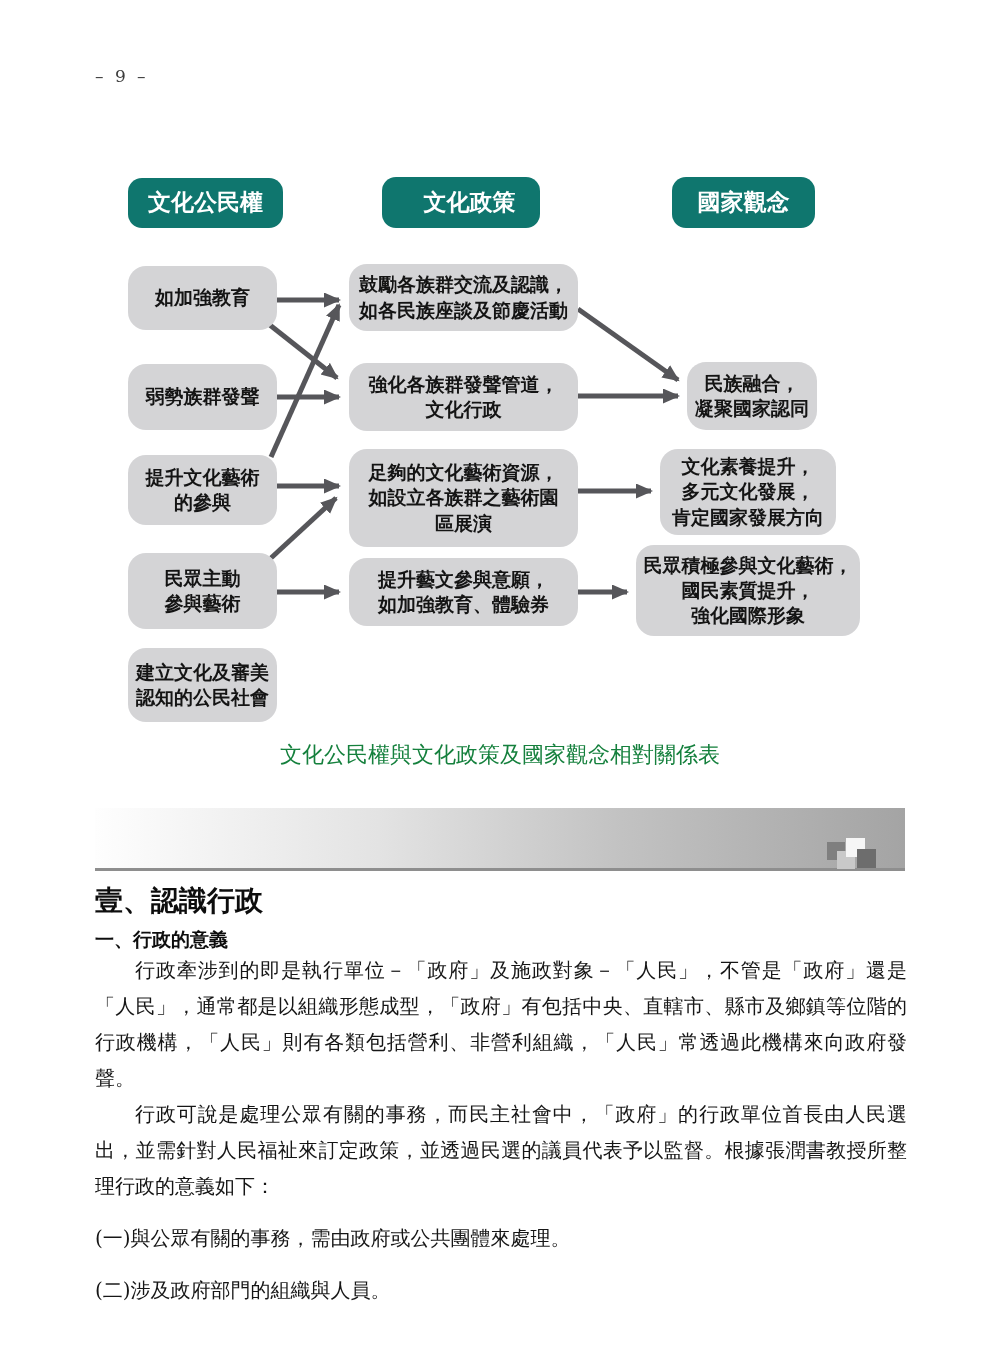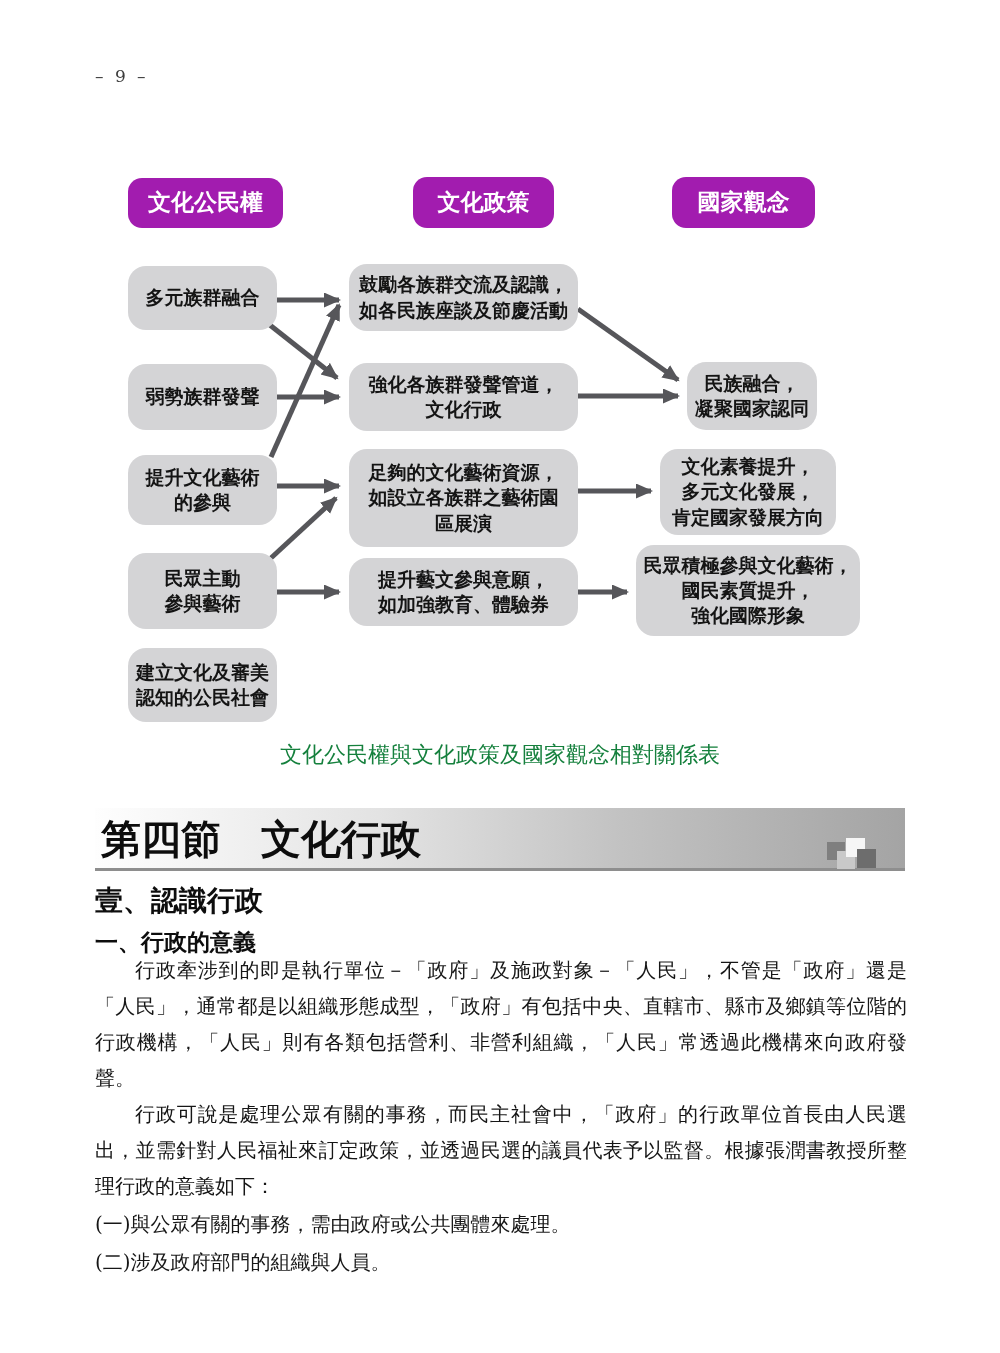--- a/index.html
+++ b/index.html
@@ -12,21 +12,21 @@
     font-family:"DejaVu Sans","Liberation Sans",sans-serif;
   }
   .pageno{
     position:absolute;left:95px;top:66px;
     font-family:"DejaVu Serif","Liberation Serif",serif;
     font-size:17px;color:#3c3c3c;letter-spacing:3px;
   }
   .arrows{position:absolute;left:0;top:0;pointer-events:none;}
   .hbox{
     position:absolute;
-    background:#a21caf;color:#ffffff;
+    background:#0f766e;color:#ffffff;
     border-radius:14px;
     display:flex;align-items:center;justify-content:center;
     text-align:center;font-size:23px;font-weight:600;
     white-space:pre-line;line-height:1.3;
   }
   .gbox{
     position:absolute;
     background:#d4d4d6;color:#141414;
     border-radius:18px;
     display:flex;align-items:center;justify-content:center;
@@ -49,30 +49,30 @@
     font-size:40px;font-weight:bold;color:#0d0d0d;
   }
   .sq{position:absolute;}
   .h1{
     position:absolute;left:95px;top:882px;
     font-family:"DejaVu Serif","Liberation Serif",serif;
     font-size:28px;font-weight:bold;color:#0d0d0d;
   }
   .h2{
     position:absolute;left:95px;top:927px;
-    font-size:23px;font-weight:bold;color:#0d0d0d;
+    font-size:19px;font-weight:bold;color:#0d0d0d;
   }
   .bodytext{
     position:absolute;left:95px;top:952px;width:812px;
     font-family:"DejaVu Serif","Liberation Serif",serif;
     font-size:20px;line-height:36px;color:#161616;
     text-align:justify;
   }
   .bodytext p{margin:0;text-indent:2em;}
-  .bodytext .li{margin:2px 0 0 0;text-indent:0;}
+  .bodytext .li{margin:16px 0 0 0;text-indent:0;}
 </style>
 </head>
 <body>
 
 <div class="page">
 
   <div class="pageno">– 9 –</div>
 
   <svg class="arrows" width="1000" height="1353">
     <defs>
@@ -89,24 +89,24 @@
       <line x1="271" y1="558" x2="336" y2="498" marker-end="url(#ah)"></line>
       <line x1="277" y1="592" x2="339" y2="592" marker-end="url(#ah)"></line>
       <line x1="578" y1="309" x2="678" y2="380" marker-end="url(#ah)"></line>
       <line x1="578" y1="396" x2="678" y2="396" marker-end="url(#ah)"></line>
       <line x1="578" y1="491" x2="651" y2="491" marker-end="url(#ah)"></line>
       <line x1="578" y1="592" x2="627" y2="592" marker-end="url(#ah)"></line>
     </g>
   </svg>
 
   <div class="hbox" style="left:128px;top:178px;width:155px;height:50px;">文化公民權</div>
-  <div class="hbox" style="left:413px;top:177px;width:141px;height:51px;">文化政策</div>
+  <div class="hbox" style="left:382px;top:177px;width:141px;height:51px;padding-left:17px;">文化政策</div>
   <div class="hbox" style="left:672px;top:177px;width:143px;height:51px;">國家觀念</div>
 
-  <div class="gbox" style="left:128px;top:266px;width:149px;height:64px;">多元族群融合</div>
+  <div class="gbox" style="left:128px;top:266px;width:149px;height:64px;">如加強教育</div>
   <div class="gbox" style="left:128px;top:364px;width:149px;height:66px;">弱勢族群發聲</div>
   <div class="gbox" style="left:128px;top:455px;width:149px;height:70px;">提升文化藝術
 的參與</div>
   <div class="gbox" style="left:128px;top:553px;width:149px;height:76px;">民眾主動
 參與藝術</div>
   <div class="gbox" style="left:128px;top:648px;width:149px;height:74px;">建立文化及審美
 認知的公民社會</div>
 
   <div class="gbox" style="left:349px;top:264px;width:229px;height:67px;">鼓勵各族群交流及認識，
 如各民族座談及節慶活動</div>
@@ -123,21 +123,20 @@
   <div class="gbox" style="left:660px;top:449px;width:176px;height:86px;">文化素養提升，
 多元文化發展，
 肯定國家發展方向</div>
   <div class="gbox" style="left:636px;top:545px;width:224px;height:91px;">民眾積極參與文化藝術，
 國民素質提升，
 強化國際形象</div>
 
   <div class="caption">文化公民權與文化政策及國家觀念相對關係表</div>
 
   <div class="secbar">
-    <div class="sectitle">第四節　文化行政</div>
     <div class="sq" style="left:732px;top:34px;width:18px;height:18px;background:#7f7f7f;"></div>
     <div class="sq" style="left:742px;top:43px;width:18px;height:18px;background:#c9c9c9;"></div>
     <div class="sq" style="left:751px;top:30px;width:19px;height:19px;background:#f6f6f6;"></div>
     <div class="sq" style="left:762px;top:41px;width:19px;height:19px;background:#6d6d6d;"></div>
   </div>
 
   <div class="h1">壹、認識行政</div>
   <div class="h2">一、行政的意義</div>
 
   <div class="bodytext">

